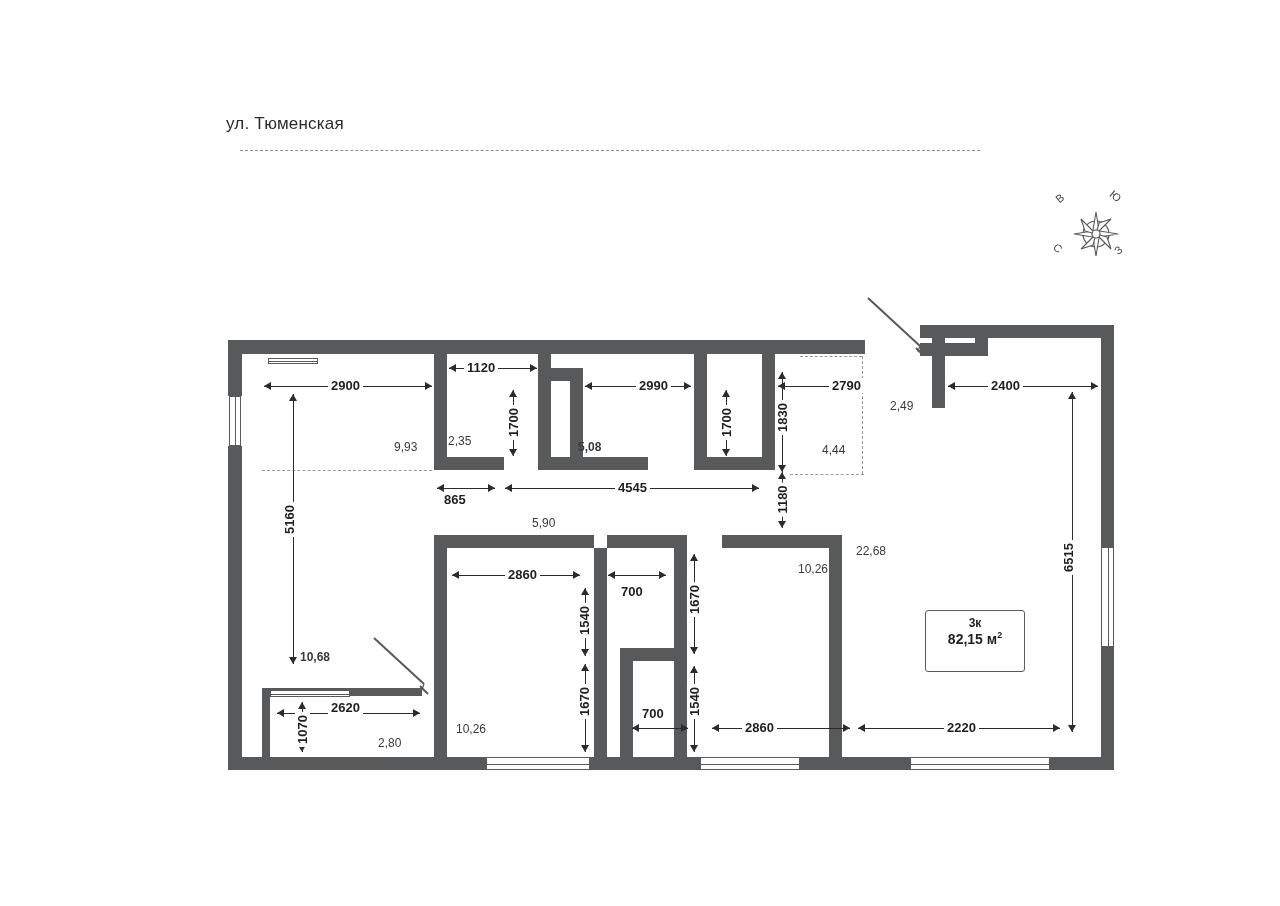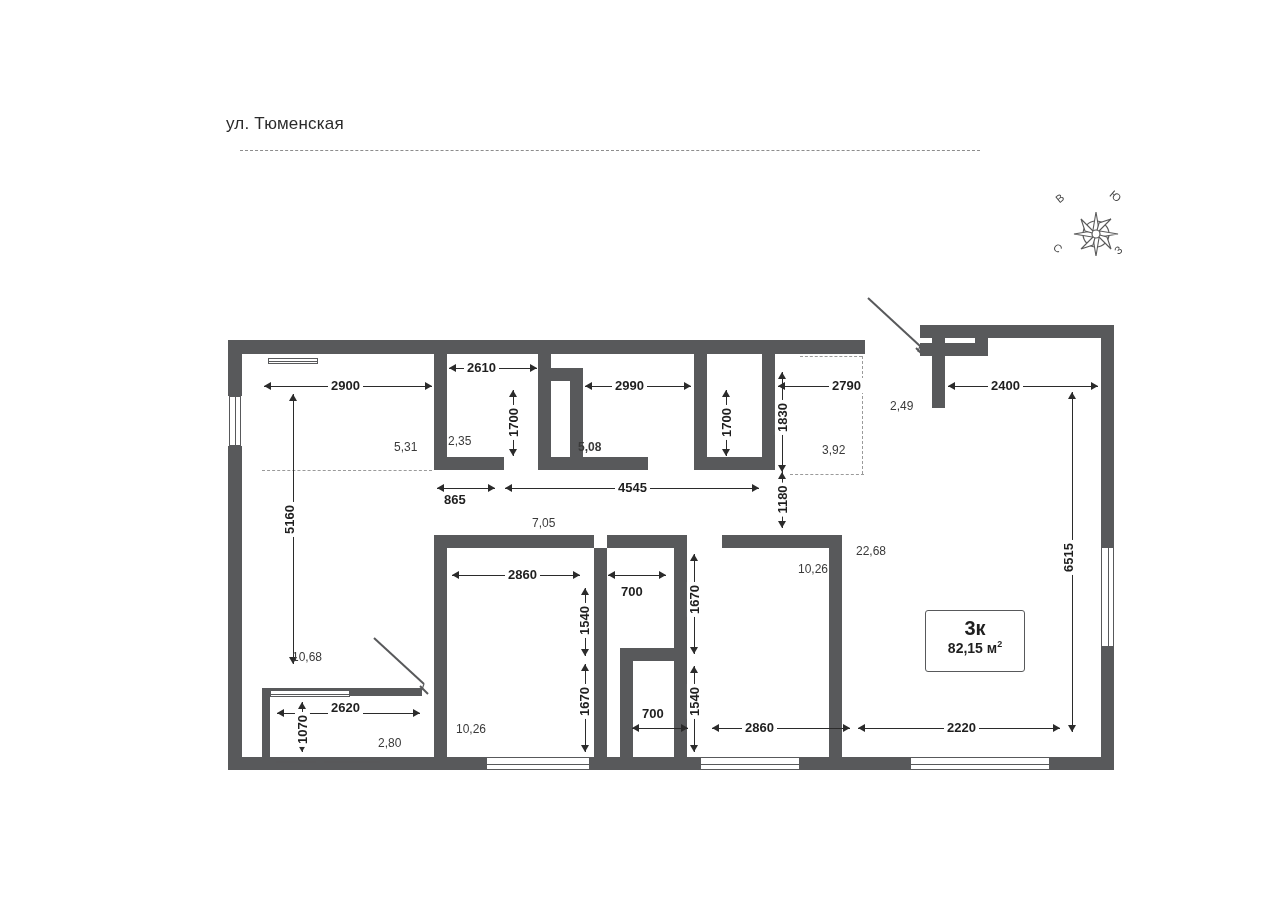--- a/index.html
+++ b/index.html
@@ -146,21 +146,21 @@
     width: 100px;
     height: 62px;
     border: 1.5px solid #58595b;
     border-radius: 3px;
     background: #ffffff;
     text-align: center;
     box-sizing: border-box;
   }
   .summary .rooms {
     margin-top: 6px;
-    font-size: 20px;
+    font-size: 12px;
     font-weight: 700;
     color: #1f1f1f;
     line-height: 1.1;
   }
   .summary .area {
     font-size: 14px;
     font-weight: 700;
     color: #1f1f1f;
     line-height: 1.2;
   }
@@ -297,26 +297,26 @@
   <div class="ext-dash" style="left:790px; top:474px; width:74px;"></div>
 
   <div class="dim-h" style="left:264px; top:386px; width:168px;"></div>
   <div class="arrow arr-l" style="left:264px; top:382px;"></div>
   <div class="arrow arr-r" style="left:425px; top:382px;"></div>
   <div class="dim-label" style="left:328px; top:378px;">2900</div>
 
   <div class="dim-h" style="left:449px; top:368px; width:88px;"></div>
   <div class="arrow arr-l" style="left:449px; top:364px;"></div>
   <div class="arrow arr-r" style="left:530px; top:364px;"></div>
-  <div class="dim-label" style="left:464px; top:360px;">2610</div>
+  <div class="dim-label" style="left:464px; top:360px;">1120</div>
 
   <div class="dim-h" style="left:585px; top:386px; width:106px;"></div>
   <div class="arrow arr-l" style="left:585px; top:382px;"></div>
   <div class="arrow arr-r" style="left:684px; top:382px;"></div>
-  <div class="dim-label" style="left:612px; top:378px;">2990</div>
+  <div class="dim-label" style="left:636px; top:378px;">2990</div>
 
   <div class="dim-h" style="left:778px; top:386px; width:82px;"></div>
   <div class="arrow arr-l" style="left:778px; top:382px;"></div>
   <div class="arrow arr-r" style="left:853px; top:382px;"></div>
   <div class="dim-label" style="left:829px; top:378px;">2790</div>
 
   <div class="dim-h" style="left:948px; top:386px; width:150px;"></div>
   <div class="arrow arr-l" style="left:948px; top:382px;"></div>
   <div class="arrow arr-r" style="left:1091px; top:382px;"></div>
   <div class="dim-label" style="left:988px; top:378px;">2400</div>
@@ -409,30 +409,30 @@
   <div class="dim-h" style="left:277px; top:713px; width:143px;"></div>
   <div class="arrow arr-l" style="left:277px; top:709px;"></div>
   <div class="arrow arr-r" style="left:413px; top:709px;"></div>
   <div class="dim-label" style="left:328px; top:700px;">2620</div>
 
   <div class="dim-v" style="left:302px; top:702px; height:50px;"></div>
   <div class="arrow arr-u" style="left:298px; top:702px;"></div>
   <div class="arrow arr-d" style="left:298px; top:745px;"></div>
   <div class="dim-label vert" style="left:285px; top:722px; transform:rotate(-90deg);">1070</div>
 
-  <div class="area-label" style="left:394px; top:440px;">5,31</div>
+  <div class="area-label" style="left:394px; top:440px;">9,93</div>
   <div class="area-label" style="left:448px; top:434px;">2,35</div>
   <div class="area-label" style="left:578px; top:440px;font-weight:bold;">5,08</div>
-  <div class="area-label" style="left:822px; top:443px;">3,92</div>
+  <div class="area-label" style="left:822px; top:443px;">4,44</div>
   <div class="area-label" style="left:890px; top:399px;">2,49</div>
-  <div class="area-label" style="left:532px; top:516px;">7,05</div>
+  <div class="area-label" style="left:532px; top:516px;">5,90</div>
   <div class="area-label" style="left:856px; top:544px;">22,68</div>
   <div class="area-label" style="left:798px; top:562px;">10,26</div>
   <div class="area-label" style="left:456px; top:722px;">10,26</div>
-  <div class="area-label" style="left:292px; top:650px;">10,68</div>
+  <div class="area-label" style="left:300px; top:650px;font-weight:bold;">10,68</div>
   <div class="area-label" style="left:378px; top:736px;">2,80</div>
 
   <div class="summary">
     <div class="rooms">3к</div>
     <div class="area">
       <span>82,15 м</span><sup>2</sup>
     </div>
   </div>
 
 

